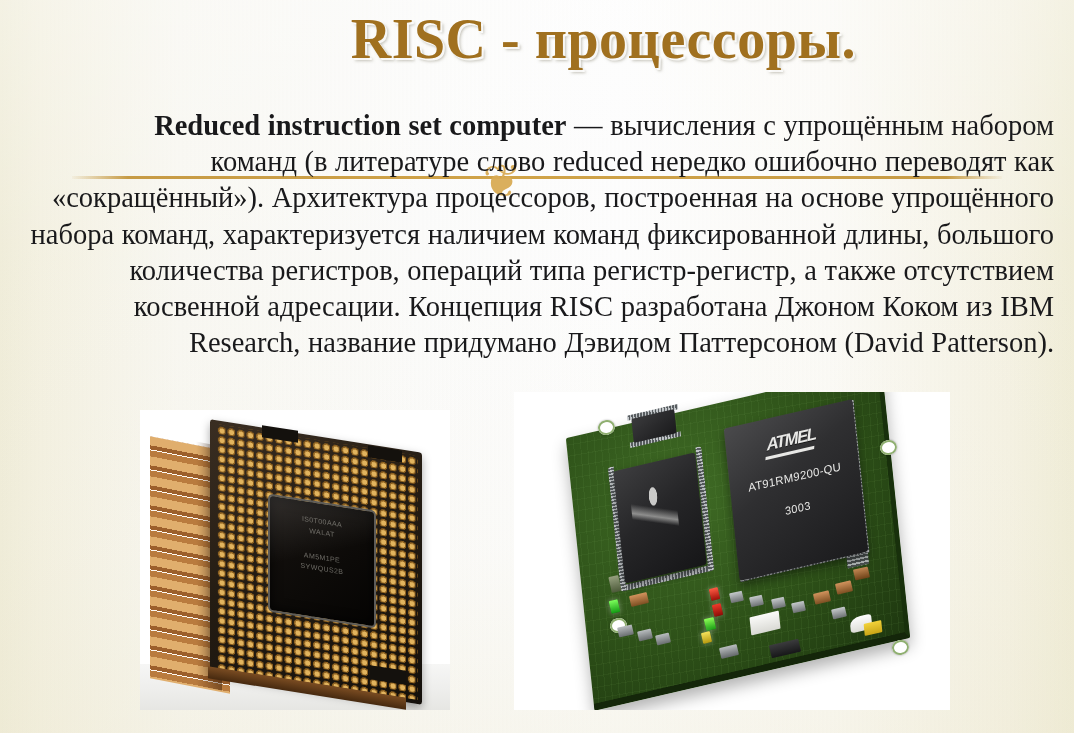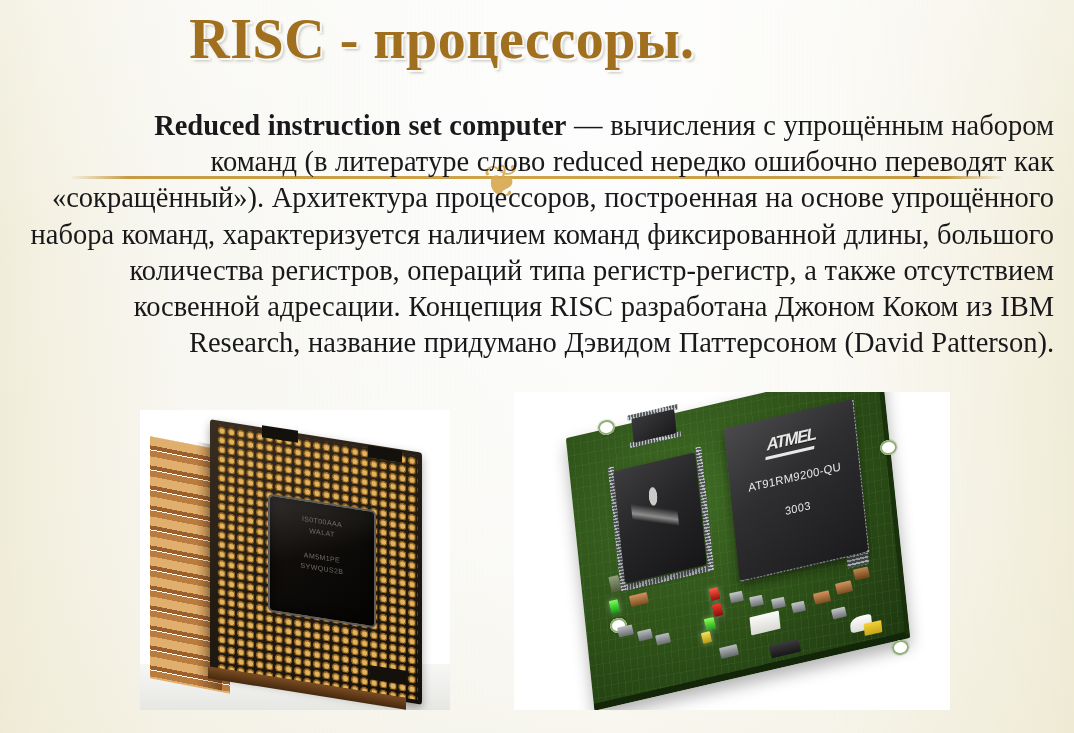--- a/index.html
+++ b/index.html
@@ -46,21 +46,21 @@
         rgba(200,197,182,0.035) 3px,
         rgba(255,255,255,0) 4px);
     pointer-events:none;
     z-index:1;
   }
 
   
   #title {
     position:absolute;
     top:6px; left:0; width:856px;
-    text-align:center;
+    text-align:right;
     font-family:"Liberation Serif", serif;
     font-weight:bold;
     font-size:56px;
     line-height:1.18;
     letter-spacing:0.5px;
     color:#a0701f;
     text-shadow:
        2px 2px 0 rgba(255,255,255,0.85),
        3px 3px 3px rgba(150,145,130,0.55);
     z-index:6;

